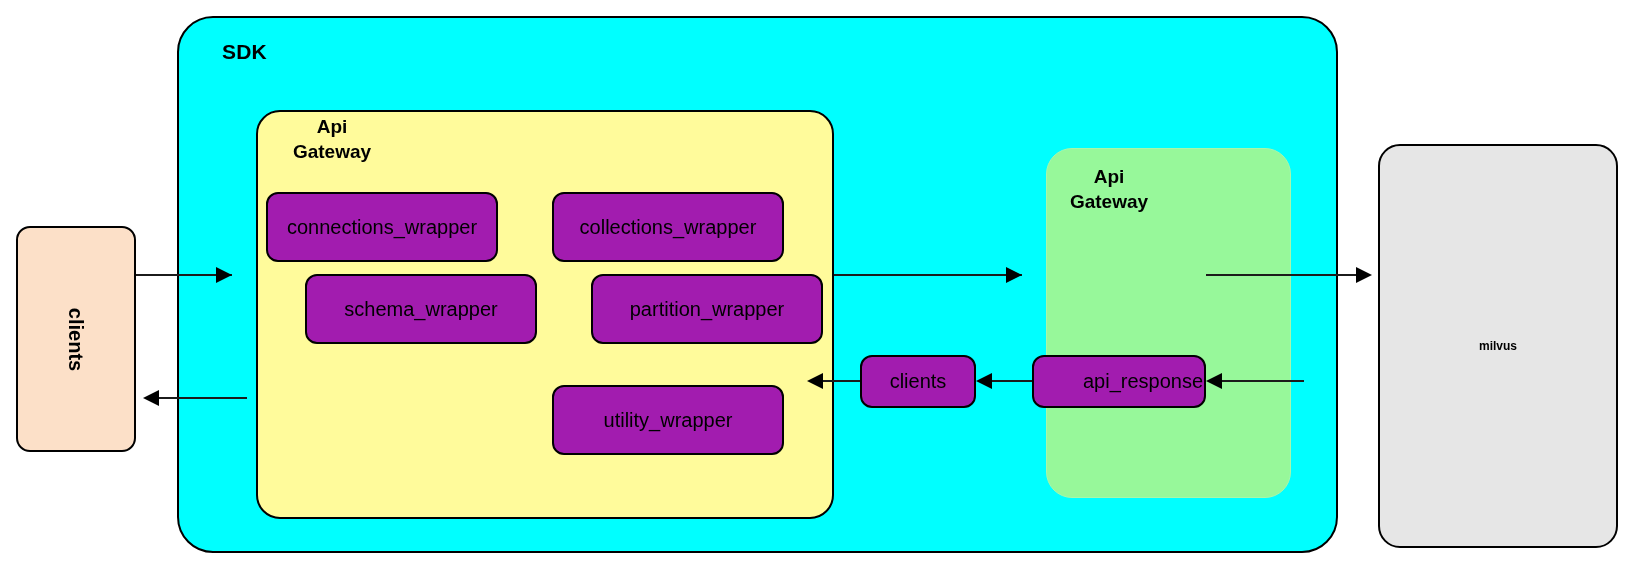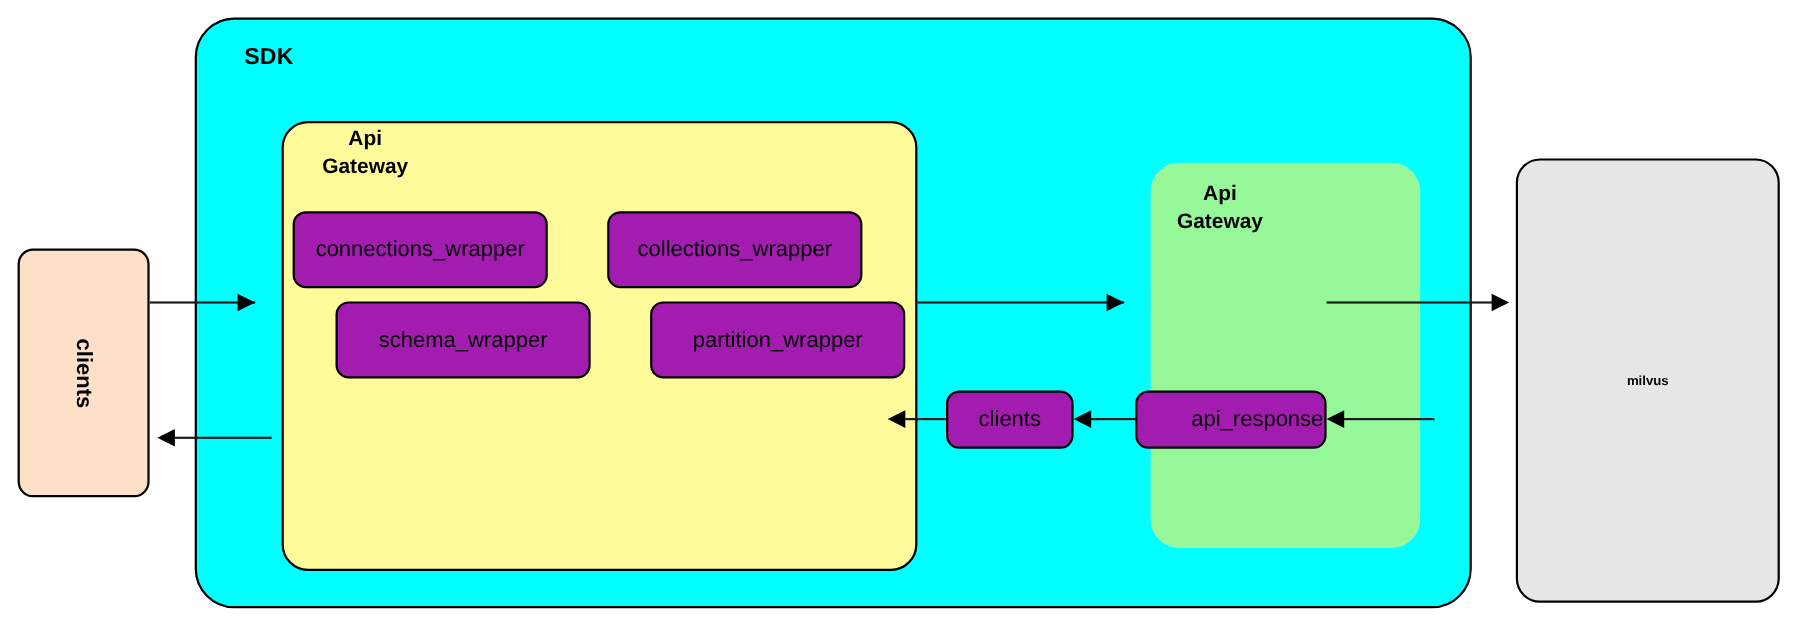--- a/index.html
+++ b/index.html
@@ -194,20 +194,23 @@
   </div>
   <div class="node wbox wrap-box col-r row-1">
     <span>collections_wrapper</span>
   </div>
   <div class="node wbox wrap-box col-l row-2">
     <span>schema_wrapper</span>
   </div>
   <div class="node wbox wrap-box col-r row-2">
     <span>partition_wrapper</span>
   </div>
+  <div class="node wbox wrap-box col-r row-3">
+    <span>utility_wrapper</span>
+  </div>
 
   <div class="node wbox" id="api-response-box">
     <span>api_response</span>
   </div>
 
   <div class="node wbox" id="checker-box">
     <span>clients</span>
   </div>
 
   <div class="node" id="clients-box">

